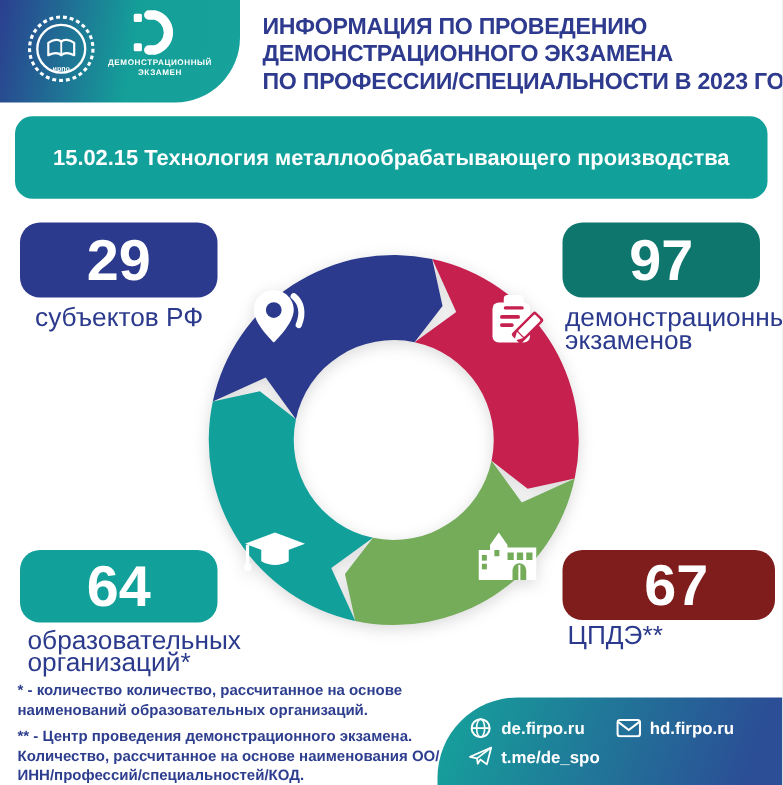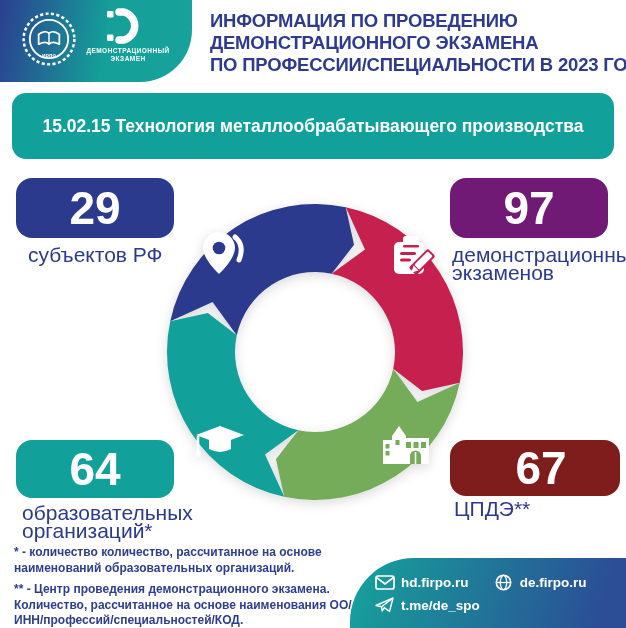--- a/index.html
+++ b/index.html
@@ -29,21 +29,21 @@
     position:absolute;left:12px;top:93px;width:602px;height:66px;border-radius:14px;
     background:#12a09a;display:flex;align-items:center;justify-content:center;
   }
   .banner-text{color:#ffffff;font-size:17.5px;font-weight:bold;text-align:center;}
   
   .stat-box{
     position:absolute;width:158px;height:60px;border-radius:16px;
     display:flex;align-items:center;justify-content:center;
     color:#ffffff;font-size:46px;font-weight:bold;
   }
-  .c-navy{background:#2b3a8c;} .c-red{background:#701a75;}
+  .c-navy{background:#2b3a8c;} .c-red{background:#0f766e;}
   .c-teal{background:#12a09a;} .c-green:{background:#74ac5a;}
   .c-green{background:#7f1d1d;padding-left:12px;}
   .stat-label{
     position:absolute;color:#2b3a8c;font-size:21px;line-height:18px;font-weight:normal;
   }
   #s1box{left:16px;top:178px;text-align:center;} #s1lab{left:28px;top:246px;width:150px;}
   #s2box{left:450px;top:178px;} #s2lab{left:452px;top:246px;width:160px;}
   #s3box{left:16px;top:440px;height:58px;} #s3lab{left:22px;top:504px;width:166px;}
   #s4box{left:450px;top:440px;height:56px;} #s4lab{left:454px;top:500px;width:160px;}
   
@@ -172,37 +172,37 @@
 
   <div class="footnotes">
     <p>* - количество количество, рассчитанное на основе наименований образовательных организаций.</p>
     <p>** - Центр проведения демонстрационного экзамена. Количество, рассчитанное на основе наименования ОО/ИНН/профессий/специальностей/КОД.</p>
   </div>
 
   <div class="contacts">
 
     <div class="contact-item">
       <span class="ic">
-        <svg width="20" height="15" viewBox="0 0 20 15">
-          <rect x="1" y="1" width="18" height="13" rx="2" fill="none" stroke="#ffffff" stroke-width="1.7"></rect>
-          <path d="M1.5,2.5 L10,9 L18.5,2.5" fill="none" stroke="#ffffff" stroke-width="1.7"></path>
-        </svg>
-      </span>
-      <span>hd.firpo.ru</span>
-    </div>
-
-    <div class="contact-item">
-      <span class="ic">
         <svg width="17" height="17" viewBox="0 0 17 17">
           <circle cx="8.5" cy="8.5" r="7.2" fill="none" stroke="#ffffff" stroke-width="1.6"></circle>
           <ellipse cx="8.5" cy="8.5" rx="3.2" ry="7.2" fill="none" stroke="#ffffff" stroke-width="1.3"></ellipse>
           <line x1="1.6" y1="8.5" x2="15.4" y2="8.5" stroke="#ffffff" stroke-width="1.3"></line>
         </svg>
       </span>
       <span>de.firpo.ru</span>
+    </div>
+
+    <div class="contact-item">
+      <span class="ic">
+        <svg width="20" height="15" viewBox="0 0 20 15">
+          <rect x="1" y="1" width="18" height="13" rx="2" fill="none" stroke="#ffffff" stroke-width="1.7"></rect>
+          <path d="M1.5,2.5 L10,9 L18.5,2.5" fill="none" stroke="#ffffff" stroke-width="1.7"></path>
+        </svg>
+      </span>
+      <span>hd.firpo.ru</span>
     </div>
 
     <div class="contact-item">
       <span class="ic">
         <svg width="19" height="16" viewBox="0 0 19 16">
           <polygon points="1,8.5 18,1 14.5,14.5 9.3,10.6 7.2,14 6.6,9.7" fill="none" stroke="#ffffff" stroke-width="1.4" stroke-linejoin="round"></polygon>
           <line x1="18" y1="1" x2="6.6" y2="9.7" stroke="#ffffff" stroke-width="1.4"></line>
         </svg>
       </span>
       <span>t.me/de_spo</span>

